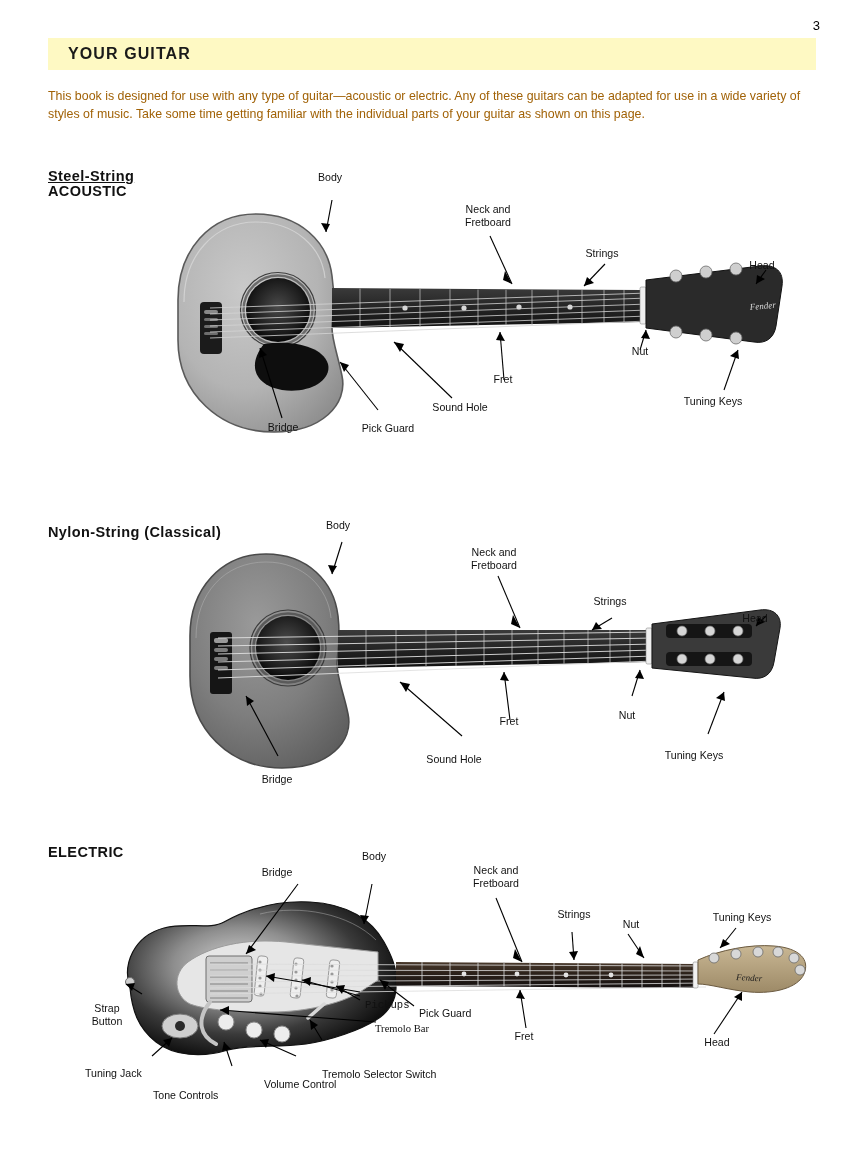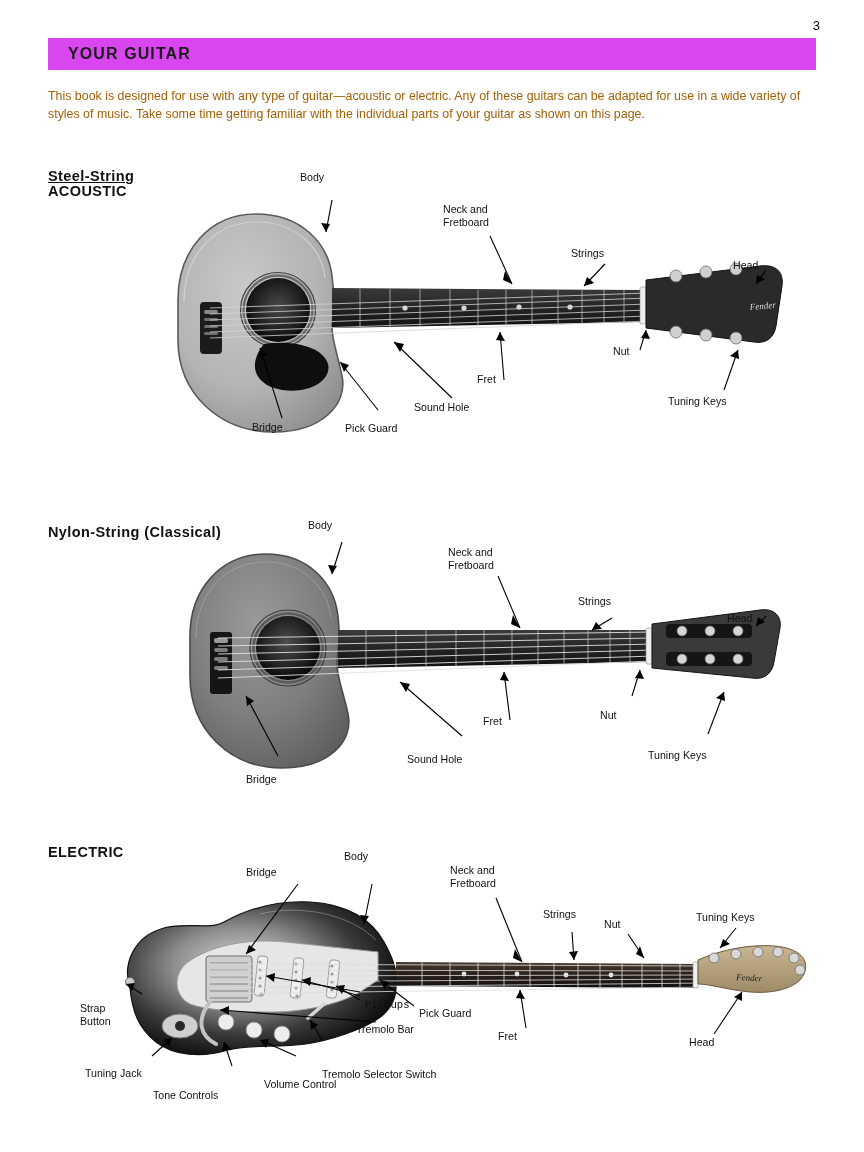--- a/index.html
+++ b/index.html
@@ -27,21 +27,21 @@
     right: 44px;
     font-size: 13px;
     color: #000;
   }
   .title-band {
     position: absolute;
     left: 48px;
     top: 38px;
     width: 768px;
     height: 32px;
-    background: #d946ef;
+    background: #fef9c3;
   }
   .title-band .title-text {
     position: absolute;
     left: 20px;
     top: 7px;
     font-size: 16px;
     font-weight: bold;
     letter-spacing: 1.1px;
     color: #1a1a1a;
   }
@@ -65,20 +65,21 @@
   .sec1-h2 { left: 48px; top: 168px; text-decoration: underline; }
   .sec2-h1 { left: 48px; top: 524px; }
   .sec3-h1 { left: 48px; top: 844px; }
 
   .label {
     position: absolute;
     font-size: 10.6px;
     color: #111;
     line-height: 1.2;
     white-space: pre;
+    text-align: center;
   }
   .label.left { text-align: left; }
 
   svg.fig {
     position: absolute;
     overflow: visible;
   }
   .ink { stroke: #000; stroke-width: 1.1; fill: none; }
 </style>
 </head>
@@ -521,21 +522,21 @@
   <div class="label" style="left:344px; top:850px; width:60px;">Body</div>
   <div class="label" style="left:450px; top:864px; width:92px;">Neck and
 Fretboard</div>
   <div class="label" style="left:543px; top:908px; width:62px;">Strings</div>
   <div class="label" style="left:604px; top:918px; width:54px;">Nut</div>
   <div class="label" style="left:696px; top:911px; width:92px;">Tuning Keys</div>
   <div class="label" style="left:689px; top:1036px; width:56px;">Head</div>
   <div class="label" style="left:498px; top:1030px; width:52px;">Fret</div>
   <div class="label left" style="left:365px; top:999px; width:80px;font-family:Liberation Mono, monospace;">Pickups</div>
   <div class="label left" style="left:419px; top:1007px; width:90px;">Pick Guard</div>
-  <div class="label left" style="left:356px; top:1023px; width:94px;">Tremolo Bar</div>
+  <div class="label left" style="left:375px; top:1023px; width:94px;font-family:Liberation Serif, serif;">Tremolo Bar</div>
   <div class="label left" style="left:322px; top:1068px; width:130px;">Tremolo Selector Switch</div>
   <div class="label left" style="left:227px; top:1078px; width:100px;margin-left:37px;">Volume Control</div>
   <div class="label left" style="left:153px; top:1089px; width:94px;">Tone Controls</div>
   <div class="label left" style="left:85px; top:1067px; width:80px;">Tuning Jack</div>
   <div class="label" style="left:80px; top:1002px; width:54px;">Strap
 Button</div>
 
 </div>
 
 </body></html>

